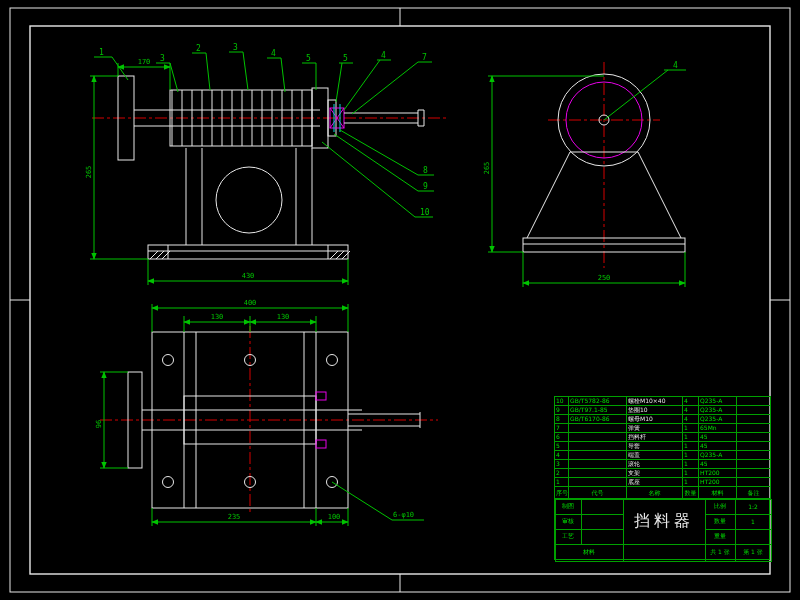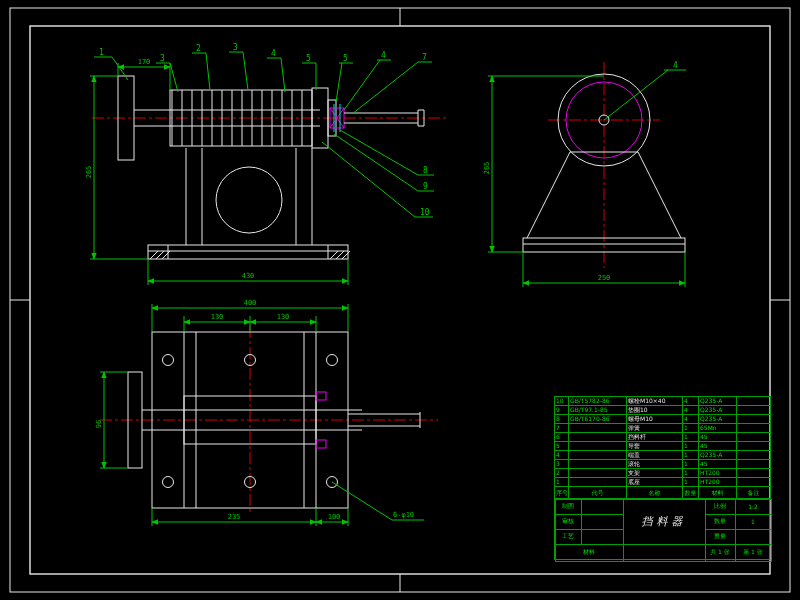--- a/index.html
+++ b/index.html
@@ -23,21 +23,21 @@
   .bom th{height:12px;text-align:center;color:#00dd00;}
   .bom td:nth-child(3){color:#e8e8e8;}
   .bom col.c1{width:14px}.bom col.c2{width:58px}.bom col.c3{width:56px}
   .bom col.c4{width:16px}.bom col.c5{width:38px}.bom col.c6{width:34px}
 
   .tblock{position:absolute;left:554px;top:498px;width:216px;height:62px;
        display:grid;grid-template-columns:26px 42px 82px 30px 36px;
        grid-template-rows:15px 15px 15px 17px;border:1px solid #00a000;box-sizing:border-box;}
   .tblock .c{border:1px solid #00a000;font-size:6px;color:#00dd00;display:flex;
        align-items:center;justify-content:center;overflow:hidden;margin:-0.5px;}
-  .tblock .title{font-size:11px;color:#e8e8e8;letter-spacing:4px;font-style:italic;}
+  .tblock .title{font-size:16px;color:#e8e8e8;letter-spacing:4px;}
 </style>
 </head>
 <body>
 
 <div class="canvas">
 
 <svg width="800" height="600" viewBox="0 0 800 600">
   <defs>
     <marker id="ar" viewBox="0 0 10 10" refX="9" refY="5" markerWidth="7" markerHeight="7" orient="auto-start-reverse">
       <path d="M0 1L10 5L0 9z" fill="#00c400"></path>

